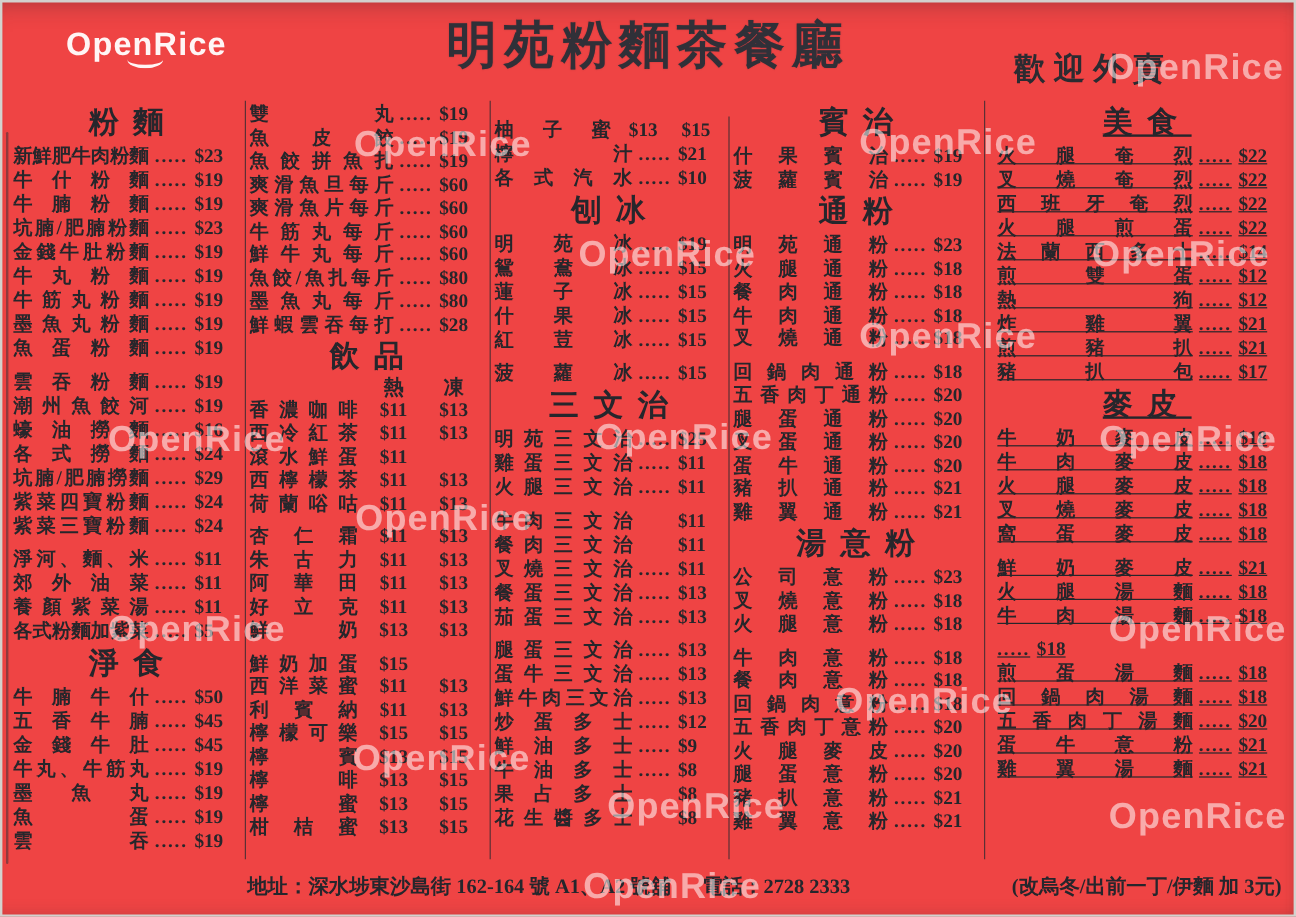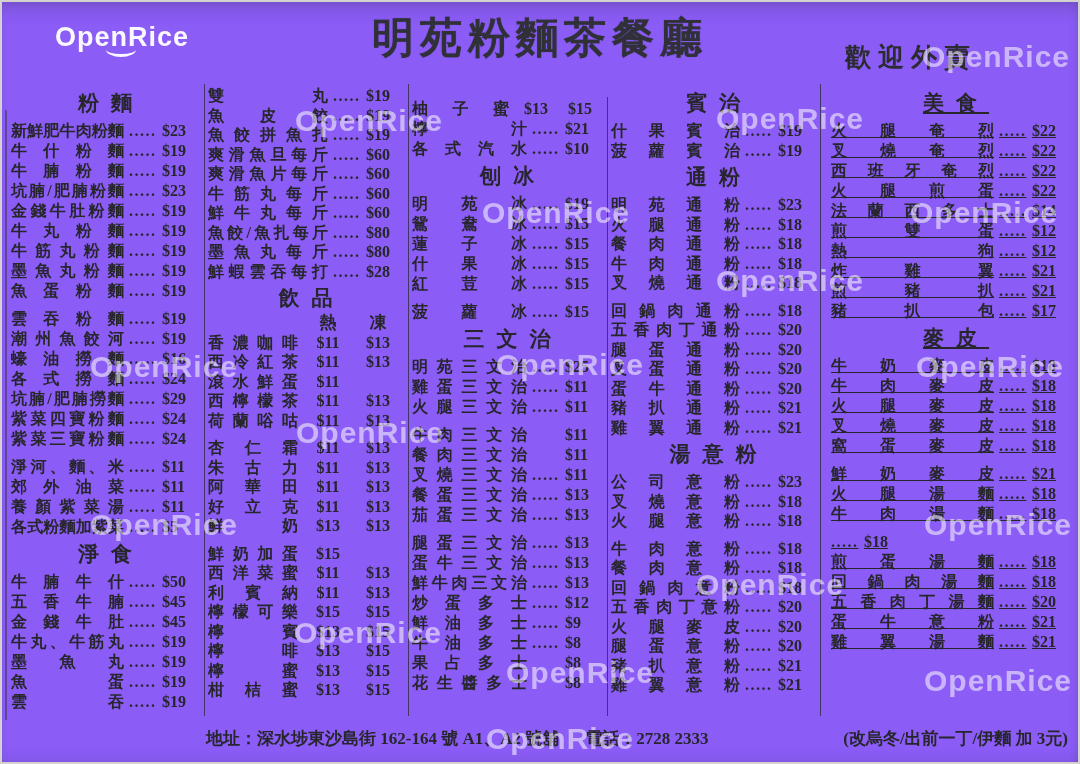--- a/index.html
+++ b/index.html
@@ -4,21 +4,21 @@
 <style>
   html,body{margin:0;padding:0;}
   body{
     width:1080px;height:764px;overflow:hidden;
     background:#dddcd8;
     font-family:"Liberation Serif","DejaVu Serif",serif;
     color:#26262b;
   }
   .page{
     position:relative;width:1080px;height:764px;
-    background:#8b5cf6;
+    background:#ef4444;
     box-shadow:inset 0 0 0 2px #d3d2ce,
                inset 0 16px 22px -16px rgba(40,40,45,.45),
                inset 0 -12px 16px -14px rgba(40,40,45,.3),
                inset -10px 0 14px -12px rgba(40,40,45,.25);
   }
   .scan-edge{position:absolute;left:5px;top:110px;bottom:44px;width:2px;background:rgba(50,50,58,.5);border-radius:2px;}
   .title{
     position:absolute;top:10px;left:0;width:100%;margin:0;
     text-align:center;font-size:42px;font-weight:700;letter-spacing:6px;
     color:#303038;text-shadow:0 0 1px rgba(40,40,50,.5);
@@ -43,21 +43,21 @@
     position:absolute;top:84px;left:8px;right:6px;height:632px;
     display:flex;
   }
   .col{padding:2px 5px 0 3px;box-sizing:border-box;border-right:1.5px solid rgba(42,42,48,.75);}
   .col1{width:197px;}
   .col2{width:204px;}
   .col3{width:199px;margin-top:13px;}
   .col4{width:213px;}
   .col5{width:253px;border-right:none;padding-left:10px;text-decoration:underline;}
   .sec-header{
-    text-align:center;font-size:21px;font-weight:700;color:#26262c;
+    text-align:center;font-size:25px;font-weight:700;color:#26262c;
     letter-spacing:12px;text-indent:12px;line-height:30px;margin:2px 0 3px;
   }
   .item{display:flex;align-items:baseline;line-height:20px;font-size:16px;font-weight:600;}
   .col2 .item,.col4 .item{line-height:19.5px;}
   .iname{
     flex:1;text-align:justify;text-align-last:justify;text-justify:inter-character;
     padding-right:5px;white-space:nowrap;overflow:hidden;
   }
   .dots{width:33px;overflow:hidden;white-space:nowrap;letter-spacing:1.5px;flex:none;}
   .price{width:37px;flex:none;text-align:left;font-size:16px;}

